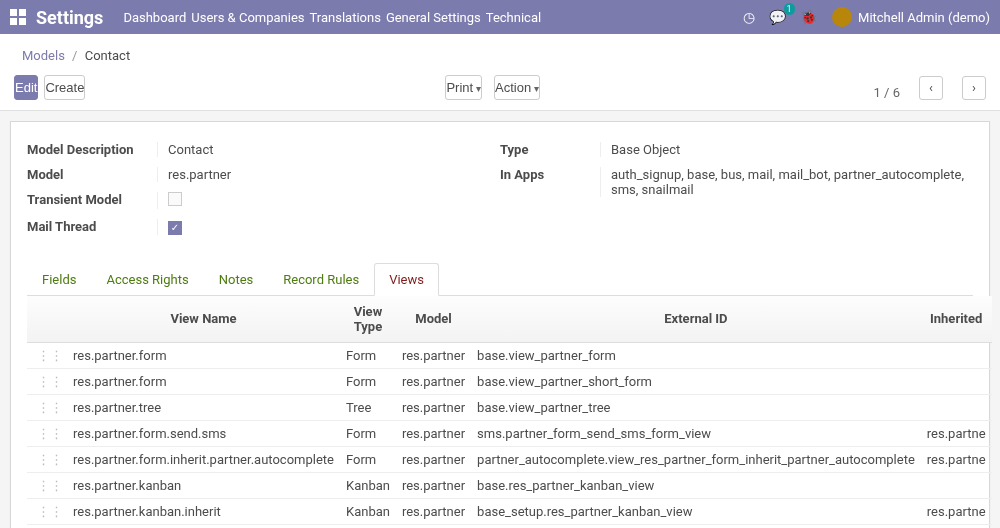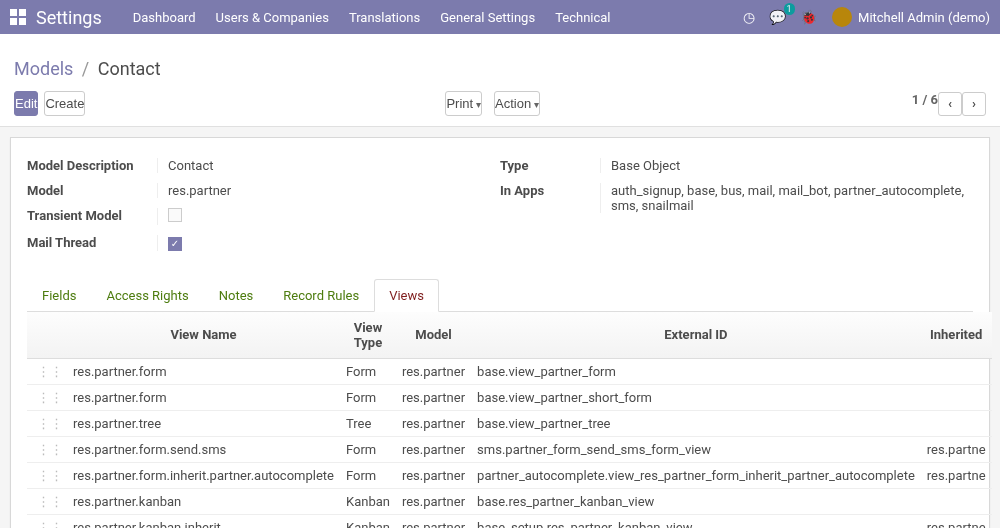--- a/index.html
+++ b/index.html
@@ -2,41 +2,41 @@
 <html><head>
 <meta charset="utf-8">
 <style>
 * { box-sizing: border-box; margin: 0; padding: 0; }
 body { font-family: -apple-system, BlinkMacSystemFont, "Segoe UI", Roboto, "Helvetica Neue", Arial, sans-serif; font-size: 13px; color: #4c4c4c; background: #f5f5f5; width: 1000px; height: 528px; overflow: hidden; }
 
 
 .navbar { background: #7c7bad; color: #fff; height: 34px; display: flex; align-items: center; padding: 0 10px; }
 .navbar .apps-icon { width: 16px; height: 16px; display: grid; grid-template-columns: 1fr 1fr; grid-template-rows: 1fr 1fr; gap: 2px; margin-right: 10px; cursor: pointer; }
 .navbar .apps-icon span { background: #fff; }
-.navbar .brand { font-size: 18px; font-weight: 400; margin-right: 31px; text-align: center; }
-.navbar .menu { display: flex; gap: 20px; flex: 1; }
+.navbar .brand { font-size: 18px; font-weight: 700; margin-right: 20px; text-align: center; }
+.navbar .menu { display: flex; gap: 5px; flex: 1; }
 .navbar .menu-item { color: #fff; cursor: pointer; font-size: 13px; }
 .navbar .right { display: flex; align-items: center; gap: 14px; }
 .navbar .icon-btn { color: #fff; cursor: pointer; font-size: 14px; opacity: 0.9; position: relative; }
 .navbar .badge { position: absolute; top: -6px; right: -8px; background: #00a09d; color: #fff; font-size: 9px; padding: 0 3px; border-radius: 6px; line-height: 12px; }
 .navbar .avatar { width: 20px; height: 20px; border-radius: 50%; background: #b8860b; display: inline-block; margin-right: 6px; vertical-align: middle; }
 .navbar .user { display: flex; align-items: center; font-size: 13px; }
 
 
 .controlbar { background: #fff; border-bottom: 1px solid #e0e0e0; }
-.breadcrumb { padding: 24px 14px 6px; font-size: 18px; color: #4c4c4c; }
+.breadcrumb { padding: 14px 14px 6px; font-size: 13px; color: #4c4c4c; margin-left: 8px; }
 .breadcrumb .crumb-link { color: #7c7bad; cursor: pointer; }
 .breadcrumb .sep { color: #999; margin: 0 4px; }
 .toolbar { display: flex; align-items: center; padding: 6px 14px 10px; }
 .btn { border: 1px solid #ccc; background: #fff; padding: 4px 0; font-size: 13px; border-radius: 3px; cursor: pointer; color: #4c4c4c; }
 .btn + .btn { margin-left: 6px; }
 .btn-primary { background: #7c7bad; border-color: #7c7bad; color: #fff; }
 .btn-dropdown::after { content: " ▾"; font-size: 10px; color: #666; }
 .toolbar .middle-btns { margin-left: 360px; display: flex; gap: 6px; }
-.toolbar .pager { margin-left: auto; display: flex; align-items: flex-start; gap: 0; font-weight: bold; }
+.toolbar .pager { margin-left: auto; display: flex; align-items: flex-end; gap: 19px; }
 .pager .count { color: #666; font-size: 13px; }
 .pager .nav-btn { border: 1px solid #ccc; background: #fff; width: 24px; height: 24px; display: flex; align-items: center; justify-content: center; cursor: pointer; border-radius: 3px; }
 
 
 .sheet-wrap { padding: 10px 10px 0; }
 .sheet { background: #fff; border: 1px solid #d8d8d8; box-shadow: 0 1px 2px rgba(0,0,0,0.05); padding: 20px 16px 0; }
 .form-grid { display: flex; }
 .form-col { flex: 1; }
 .field-row { display: flex; margin-bottom: 10px; align-items: flex-start; }
 .field-label { width: 130px; font-weight: 700; color: #4c4c4c; font-size: 13px; }

